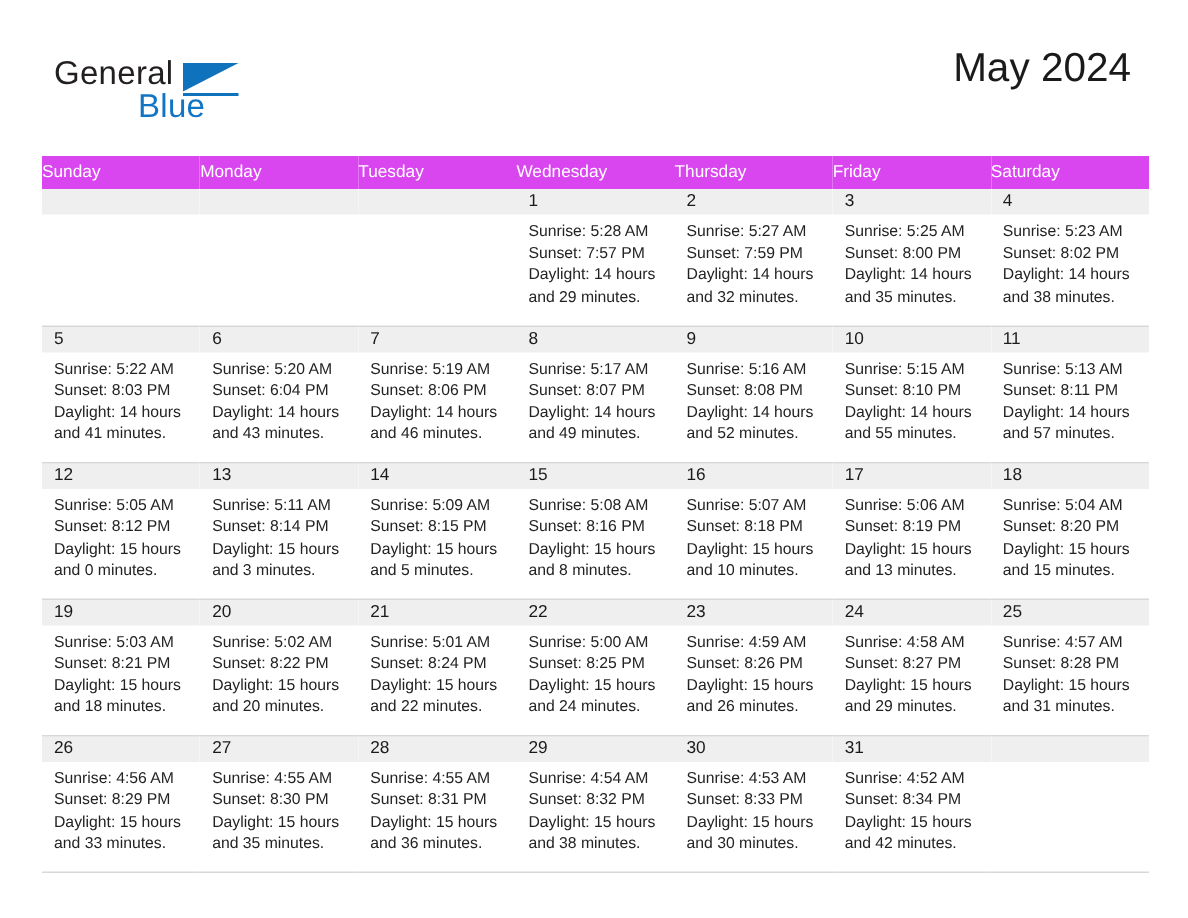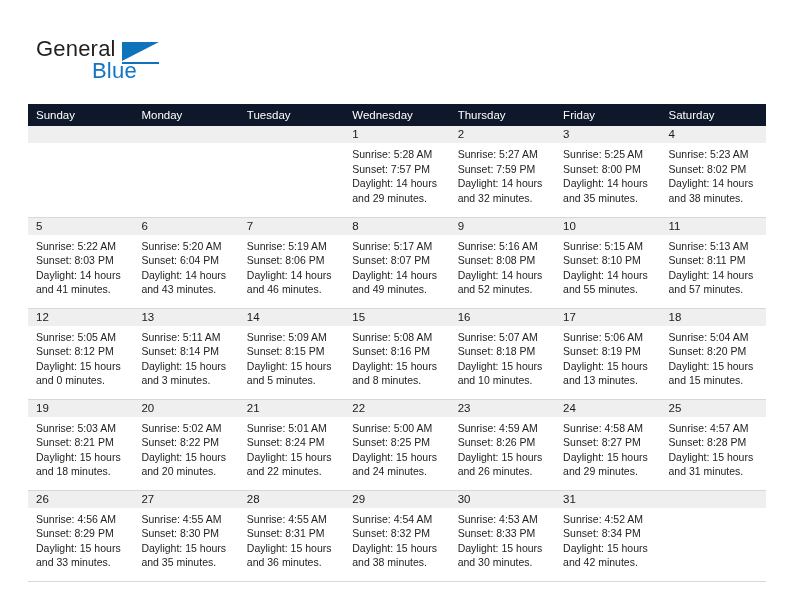--- a/index.html
+++ b/index.html
@@ -100,27 +100,26 @@
     top: 104px;
     width: 738px;
     border-collapse: collapse;
     table-layout: fixed;
   }
   .calendar th, .calendar td {
     padding: 0;
     margin: 0;
   }
   .calendar th {
-    background: #0f172a;
+    background: #d946ef;
     color: #ffffff;
     font-size: 11.5px;
     font-weight: normal;
     text-align: left;
     height: 22px;
-    padding-left: 8px;
     box-sizing: border-box;
     vertical-align: middle;
   }
   .calendar td.day {
     vertical-align: top;
     height: 91px;
     border-top: 1px solid #2f6fa8;
     border-bottom: 1px solid #d8d8d8;
     background: #ffffff;
     box-sizing: border-box;
@@ -162,20 +161,21 @@
   <div class="header">
 
     <div class="brand">
       <span class="brand-general">General</span>
       <span class="brand-flag"></span>
       <span class="brand-rule"></span>
       <span class="brand-blue">Blue</span>
     </div>
 
     <div class="title-block">
+      <div class="cal-title">May 2024</div>
     </div>
 
   </div>
 
   <table class="calendar">
     <thead>
       <tr id="weekday-row">
           <th>Sunday</th>
           <th>Monday</th>
           <th>Tuesday</th>

